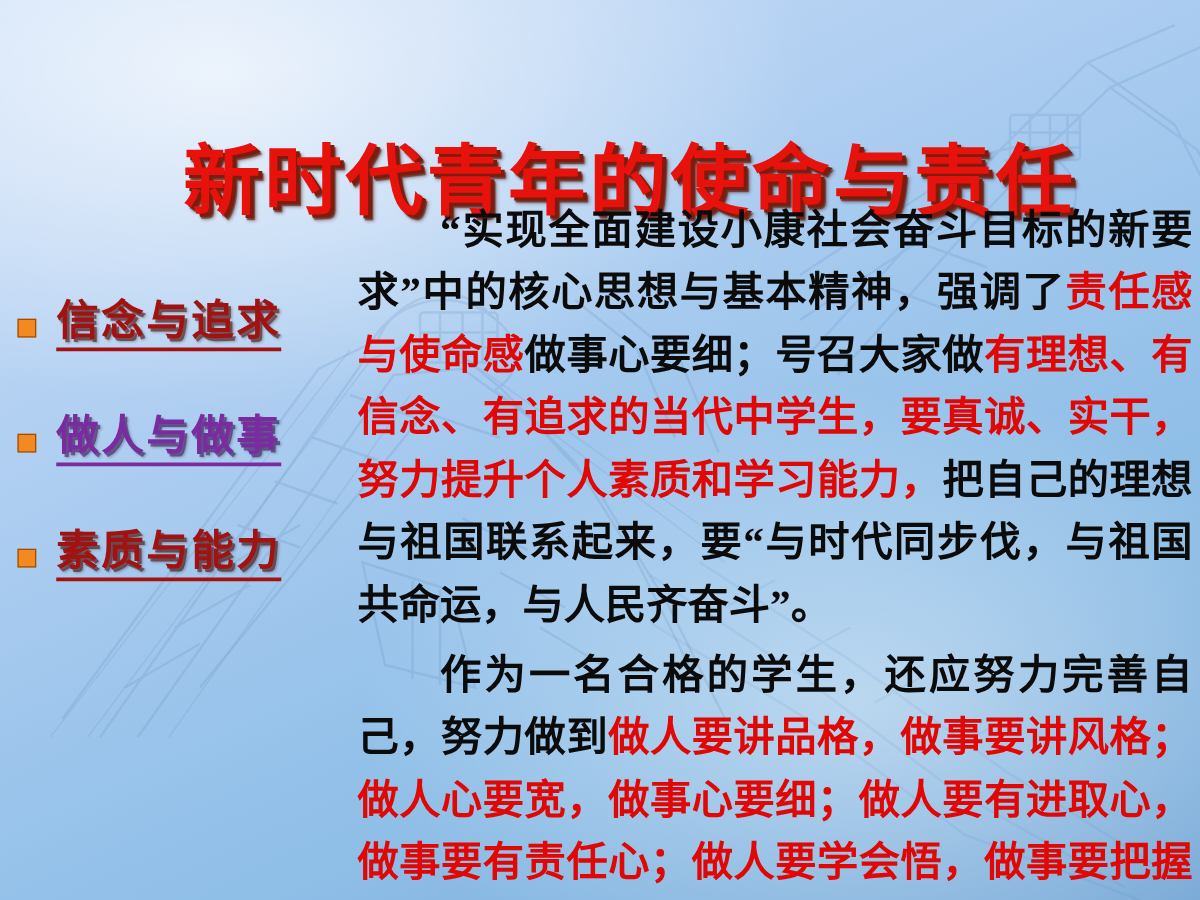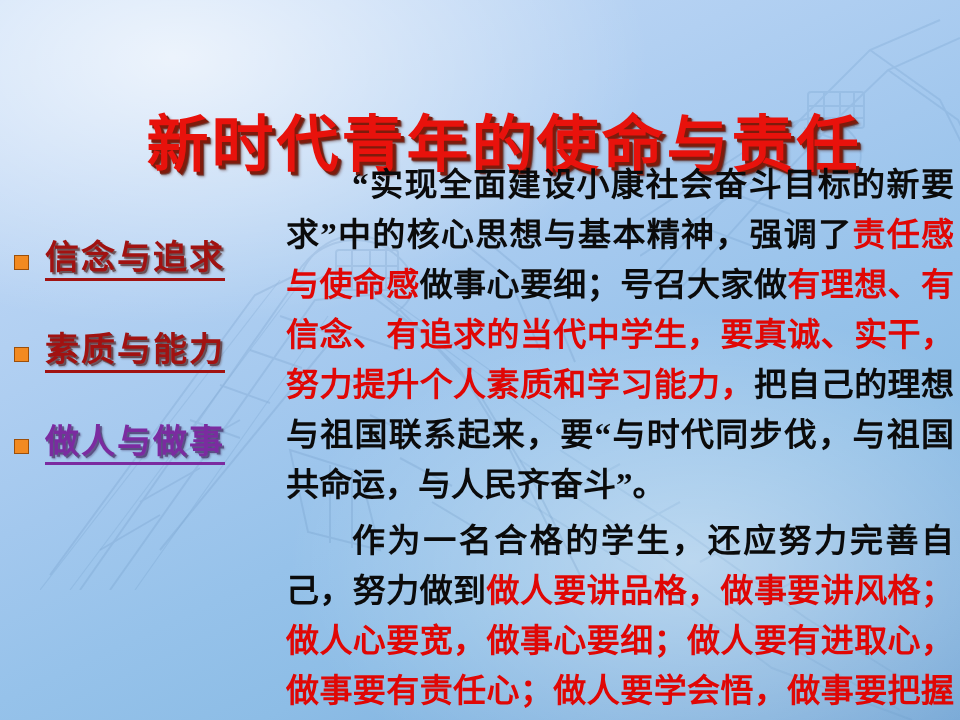--- a/index.html
+++ b/index.html
@@ -179,26 +179,26 @@
 
   <div id="bullets">
 
     <div class="bullet-row">
       <span class="bullet-marker"></span>
       <span class="bullet-label red">信念与追求</span>
     </div>
 
     <div class="bullet-row">
       <span class="bullet-marker"></span>
-      <span class="bullet-label red">素质与能力</span>
+      <span class="bullet-label purple">做人与做事</span>
     </div>
 
     <div class="bullet-row">
       <span class="bullet-marker"></span>
-      <span class="bullet-label purple">做人与做事</span>
+      <span class="bullet-label red">素质与能力</span>
     </div>
 
   </div>
 
   <div id="body-copy">
       <p><span>“实现全面建设小康社会奋斗目标的新要求”中的核心思想与基本精神，强调了</span><span class="hl">责任感与使命感</span><span>做事心要细；号召大家做</span><span class="hl">有理想、有信念、有追求的当代中学生，要真诚、实干，努力提升个人素质和学习能力，</span><span>把自己的理想与祖国联系起来，要“与时代同步伐，与祖国共命运，与人民齐奋斗”。</span></p>
       <p><span>作为一名合格的学生，还应努力完善自己，努力做到</span><span class="hl">做人要讲品格，做事要讲风格；做人心要宽，做事心要细；做人要有进取心，做事要有责任心；做人要学会悟，做事要把握度。</span></p>
     </div>
 
 </div>

